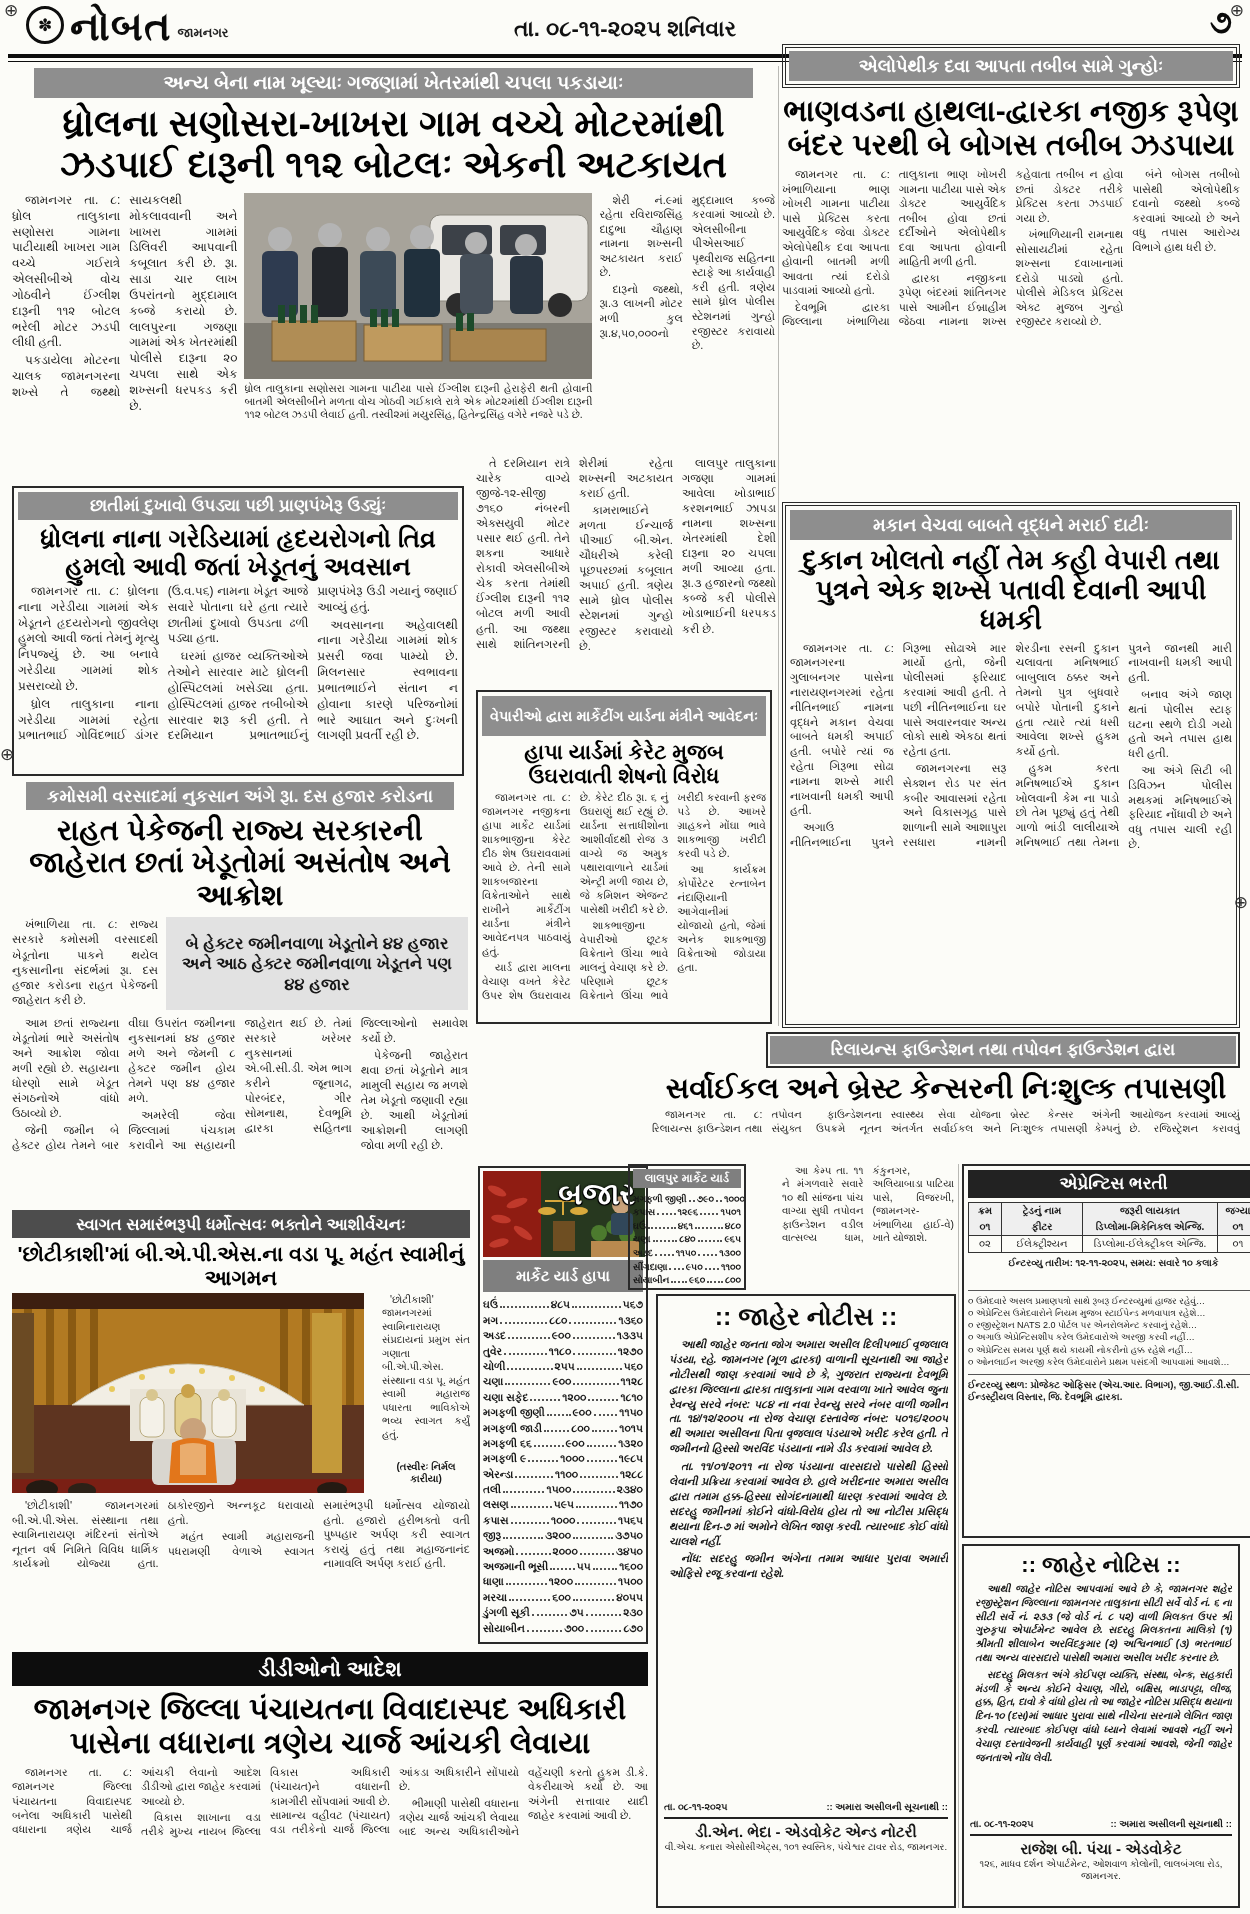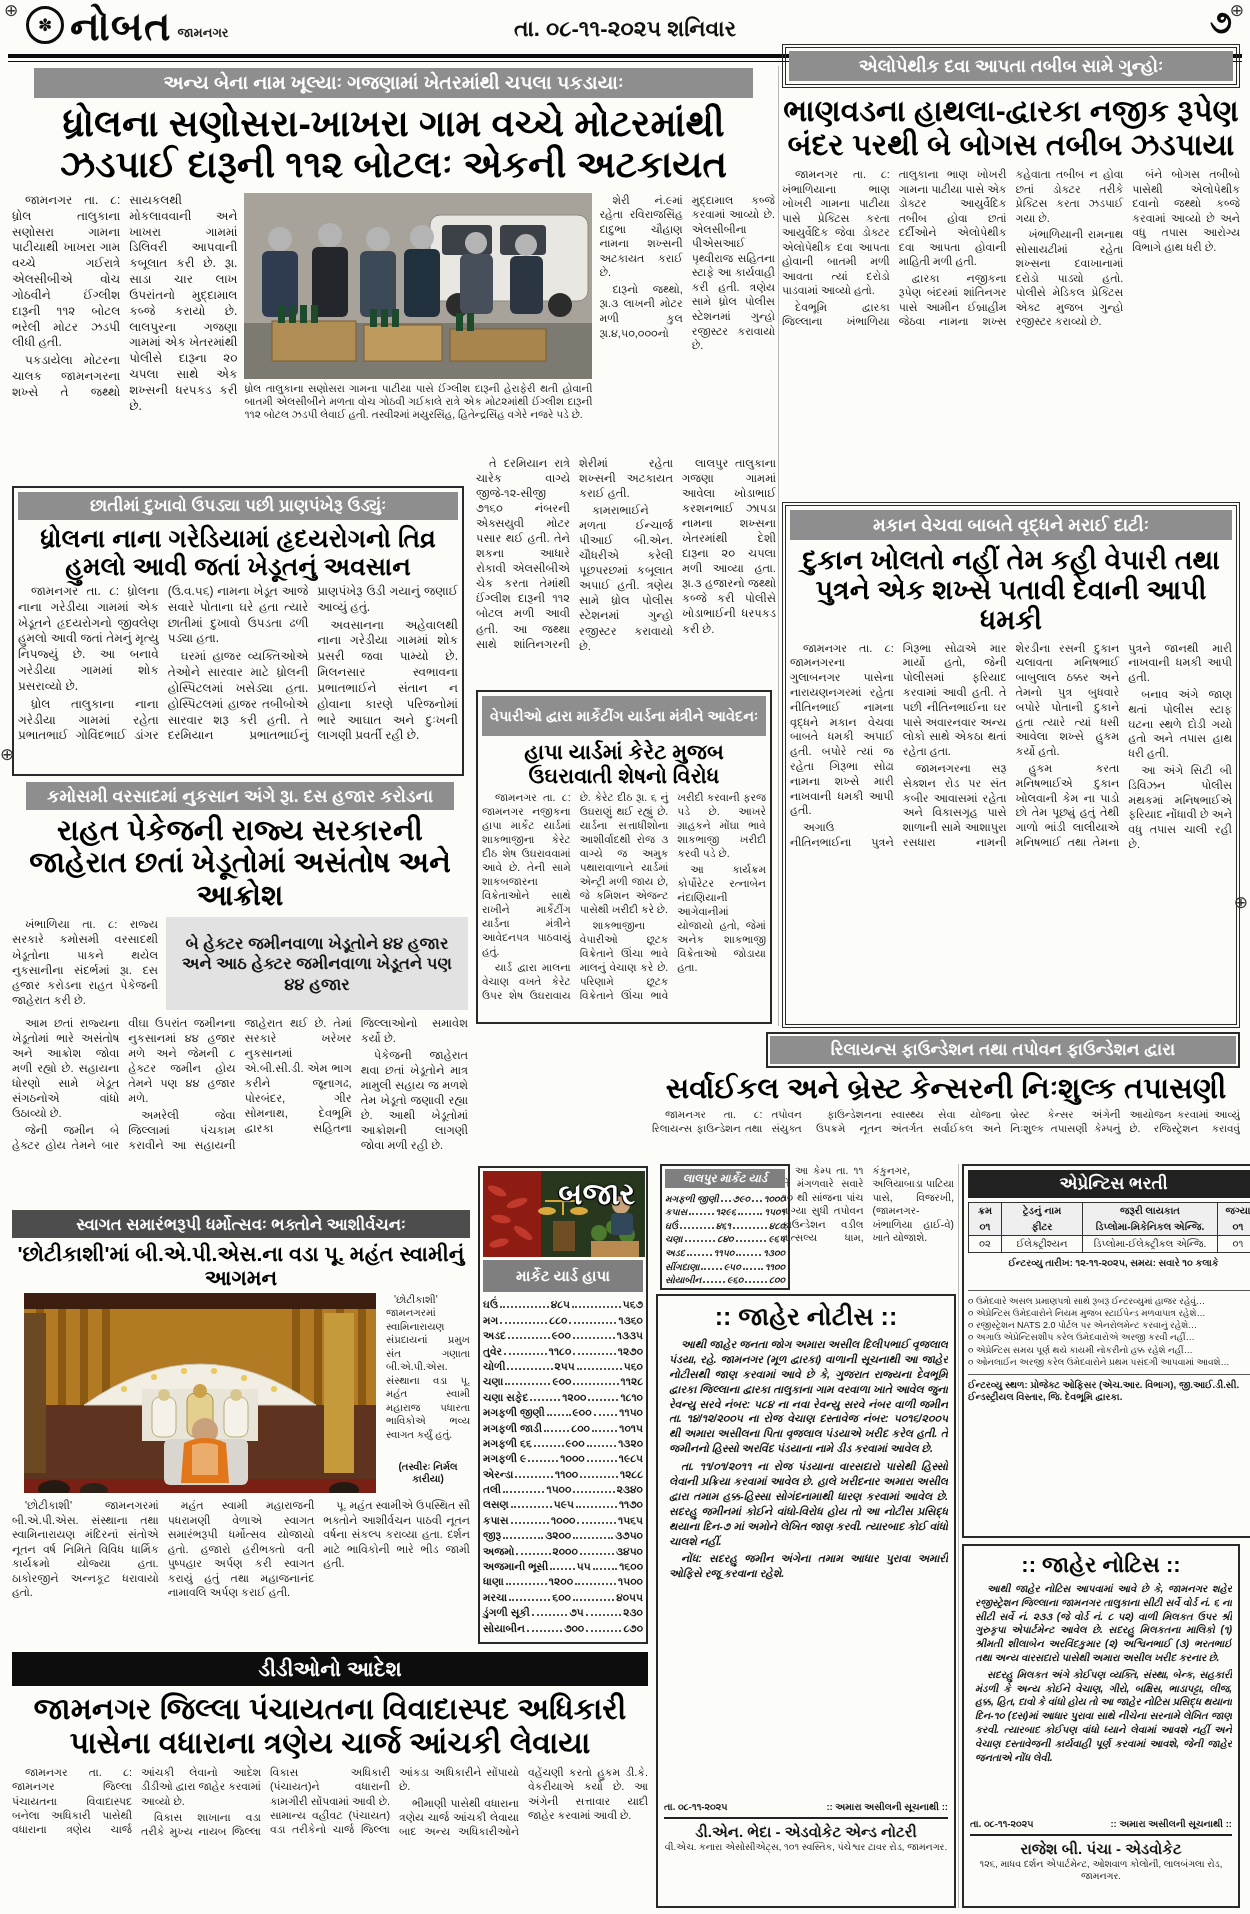--- a/index.html
+++ b/index.html
@@ -219,21 +219,21 @@
   </section>
   <section class="abs" style="left:782px;top:1164px;width:172px;height:126px;overflow:hidden;">
     <div class="cols c2" style="height:126px;font-size:10.2px;">
         <p class="bp">આ કેમ્પ તા. ૧૧ ને મંગળવારે સવારે ૧૦ થી સાંજના પાંચ વાગ્યા સુધી તપોવન ફાઉન્ડેશન વડીલ વાત્સલ્ય ધામ, કંકુનગર, અલિયાબાડા પાટિયા પાસે, વિજરખી, (જામનગર-ખંભાળિયા હાઈ-વે) ખાતે યોજાશે.</p>
       </div>
   </section>
 
   <section class="abs" style="left:12px;top:1210px;width:458px;height:436px;overflow:hidden;">
     <div class="kicker" style="height:28px;font-size:16.5px;background:#4d4d4d;">સ્વાગત સમારંભરૂપી ધર્મોત્સવઃ ભક્તોને આશીર્વચનઃ</div>
     <div class="headline" style="font-size:21px;margin:4px 0;">'છોટીકાશી'માં બી.એ.પી.એસ.ના વડા પૂ. મહંત સ્વામીનું આગમન</div>
-    <div style="display:flex;gap:10px;margin-left:12px;">
+    <div style="display:flex;gap:18px;">
       <svg width="352" height="200" viewBox="0 0 352 200" style="display:block;background:#5e3420;flex:none;">
         <rect width="352" height="200" fill="#5e3420"></rect>
         <rect width="352" height="16" fill="#3d1f10"></rect>
         <g>
           <rect x="0" y="16" width="352" height="96" fill="#b27a22"></rect>
           <g fill="#8a5a12">
             <rect x="12" y="16" width="8" height="96"></rect>
               <rect x="34" y="16" width="8" height="96"></rect>
               <rect x="56" y="16" width="8" height="96"></rect>
             <rect x="78" y="16" width="8" height="96"></rect>
@@ -275,21 +275,20 @@
       <div style="width:96px;">
         <div class="cols" style="font-size:10.2px;height:168px;overflow:hidden;">
           <p class="bp" style="text-indent:8px;">'છોટીકાશી' જામનગરમાં સ્વામિનારાયણ સંપ્રદાયનાં પ્રમુખ સંત ગણાતા બી.એ.પી.એસ. સંસ્થાના વડા પૂ. મહંત સ્વામી મહારાજ પધારતા ભાવિકોએ ભવ્ય સ્વાગત કર્યું હતું.</p>
         </div>
         <div style="font-size:10px;font-weight:bold;text-align:center;">(તસ્વીરઃ નિર્મલ કારીયા)</div>
       </div>
     </div>
     <div class="cols c3" style="height:158px;margin-top:5px;font-size:11px;overflow:hidden;">
         <p class="bp">'છોટીકાશી' જામનગરમાં બી.એ.પી.એસ. સંસ્થાના તથા સ્વામિનારાયણ મંદિરનાં સંતોએ નૂતન વર્ષ નિમિતે વિવિધ ધાર્મિક કાર્યક્રમો યોજ્યા હતા. ઠાકોરજીને અન્નકૂટ ધરાવાયો હતો.</p>
         <p class="bp">મહંત સ્વામી મહારાજની પધરામણી વેળાએ સ્વાગત સમારંભરૂપી ધર્મોત્સવ યોજાયો હતો. હજારો હરીભક્તો વતી પુષ્પહાર અર્પણ કરી સ્વાગત કરાયું હતું તથા મહાજનાનંદ નામાવલિ અર્પણ કરાઈ હતી.</p>
-        <p class="bp">પૂ. મહંત સ્વામીએ ઉપસ્થિત સૌ ભક્તોને આશીર્વચન પાઠવી નૂતન વર્ષના સંકલ્પ કરાવ્યા હતા. દર્શન માટે ભાવિકોની ભારે ભીડ જામી હતી.</p>
       </div>
   </section>
 
   <section class="abs boxed" style="left:478px;top:1166px;width:170px;height:478px;padding:3px;overflow:hidden;">
     <div style="position:relative;height:86px;">
       <svg width="162" height="86" viewBox="0 0 162 86" style="display:block;">
         <rect width="162" height="86" fill="#27381f"></rect>
         <rect x="0" y="0" width="58" height="86" fill="#8f1c12"></rect>
         <g fill="#c0392b">
           <ellipse cx="14" cy="20" rx="10" ry="4" transform="rotate(25 14 20)"></ellipse>
@@ -468,21 +467,21 @@
         <div class="mrow" style="height:15.4px;">
         <span>સોયાબીન</span>
         <span class="dots"></span>
         <span>૭૦૦</span>
         <span class="dots"></span>
         <span>૮૭૦</span>
       </div>
       </div>
   </section>
 
-  <section class="abs boxed" style="left:660px;top:1164px;width:130px;height:126px;padding:3px;overflow:hidden;font-style:italic;">
+  <section class="abs boxed" style="left:628px;top:1164px;width:118px;height:126px;padding:3px;overflow:hidden;">
     <div class="mhead" style="height:19px;font-size:11.5px;">લાલપુર માર્કેટ યાર્ડ</div>
     <div style="margin-top:3px;font-size:9.2px;">
         <div class="mrow" style="height:13.6px;">
         <span>મગફળી જીણી</span>
         <span class="dots"></span>
         <span>૭૯૦</span>
         <span class="dots"></span>
         <span>૧૦૦૦</span>
       </div>
         <div class="mrow" style="height:13.6px;">

